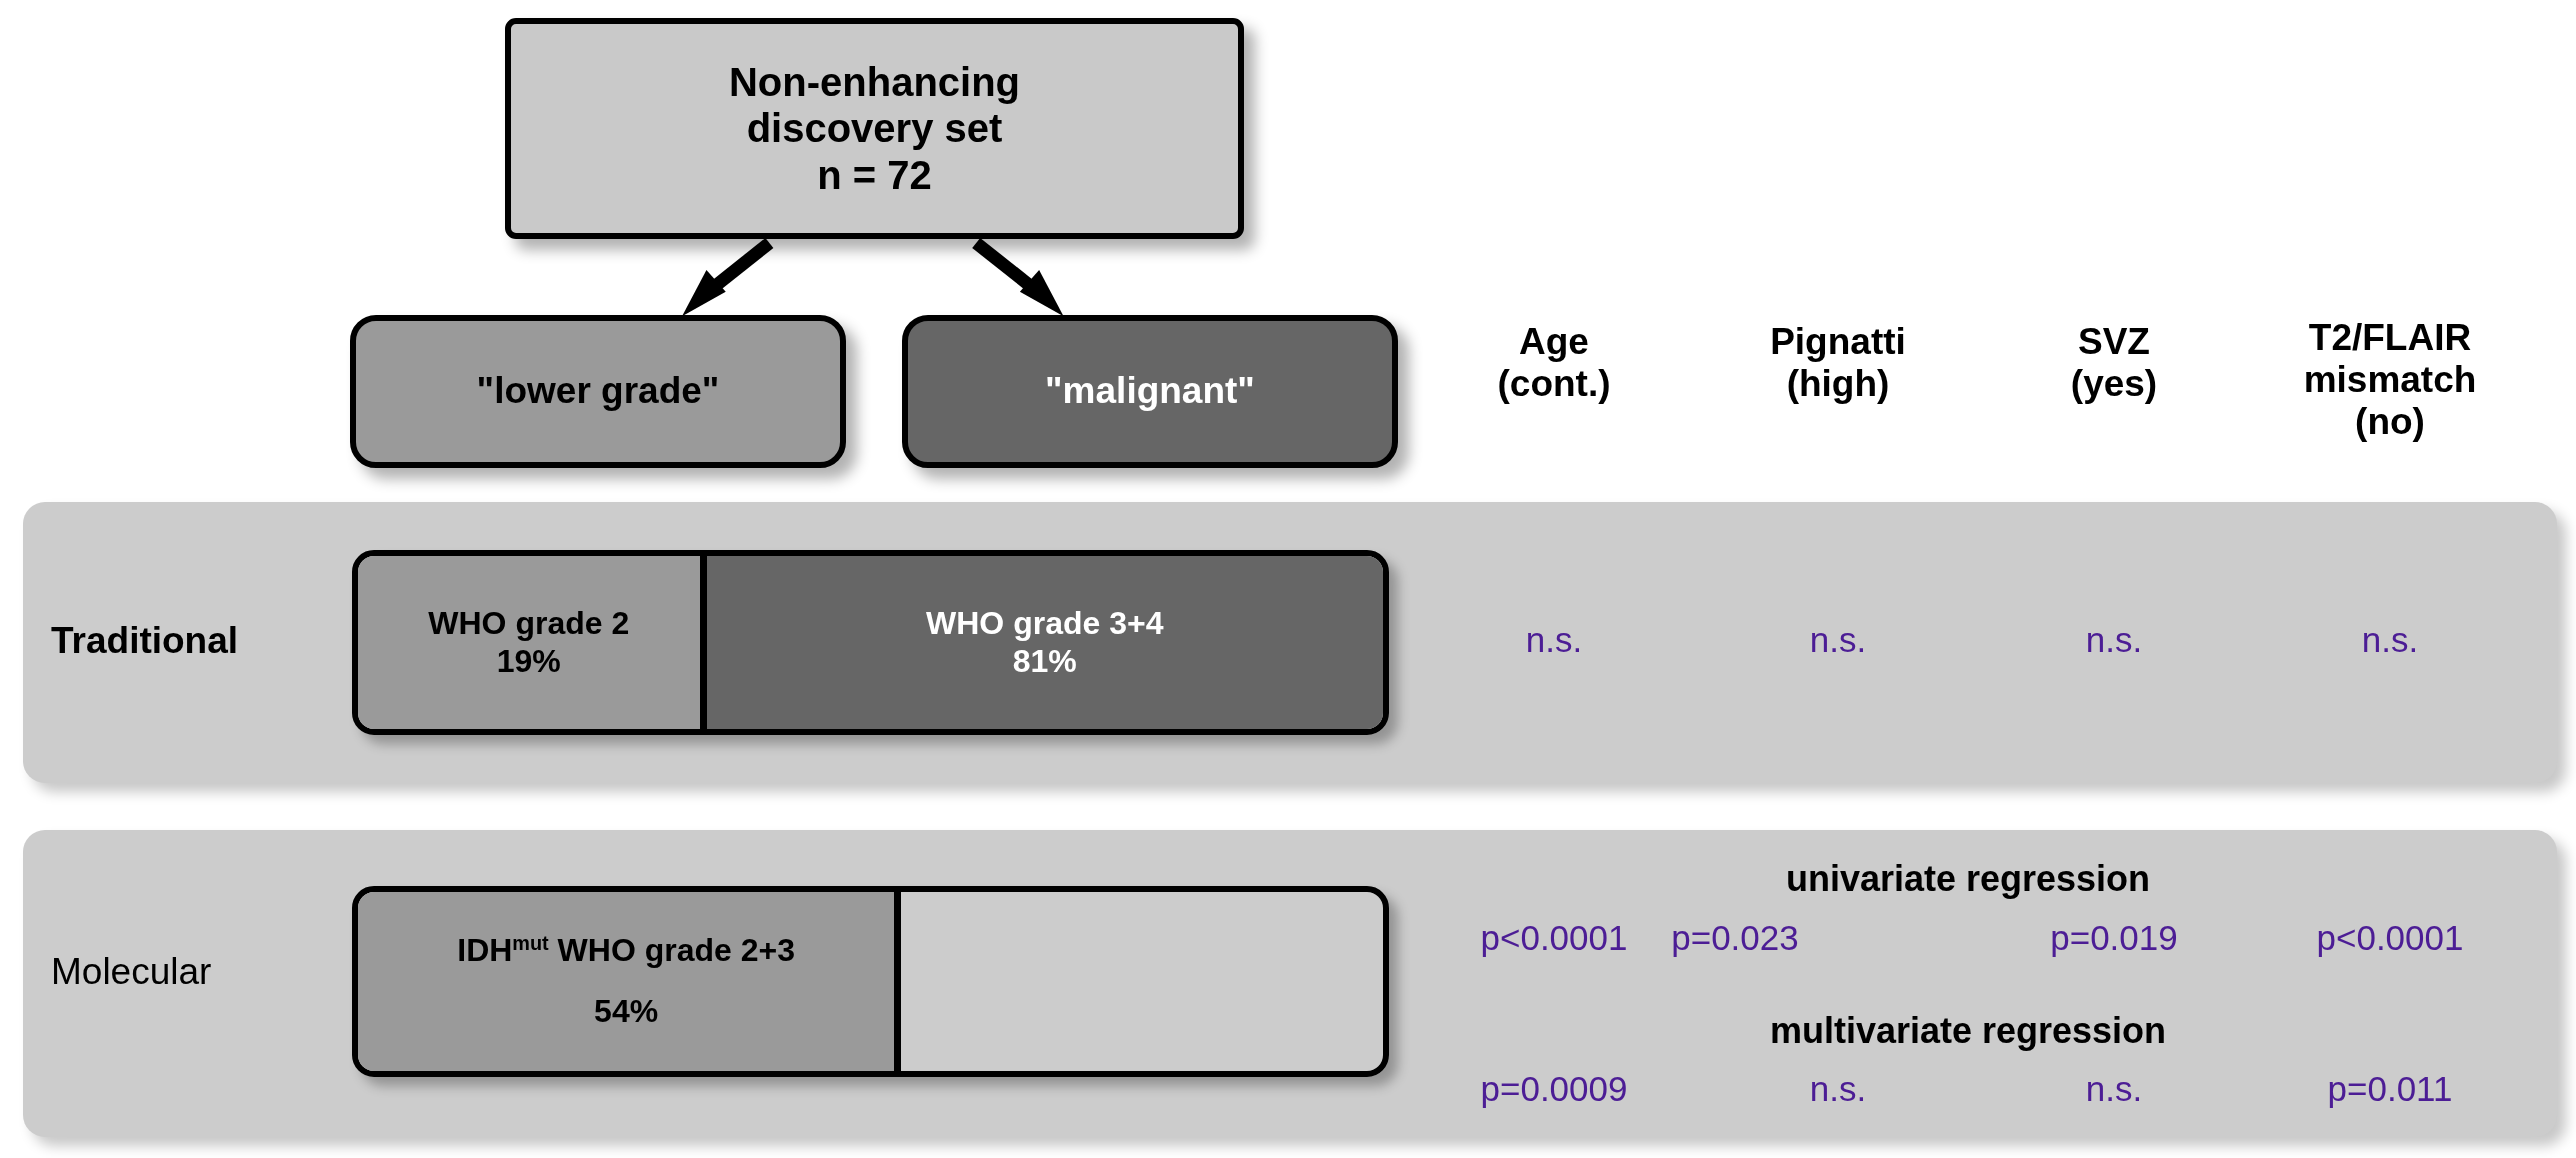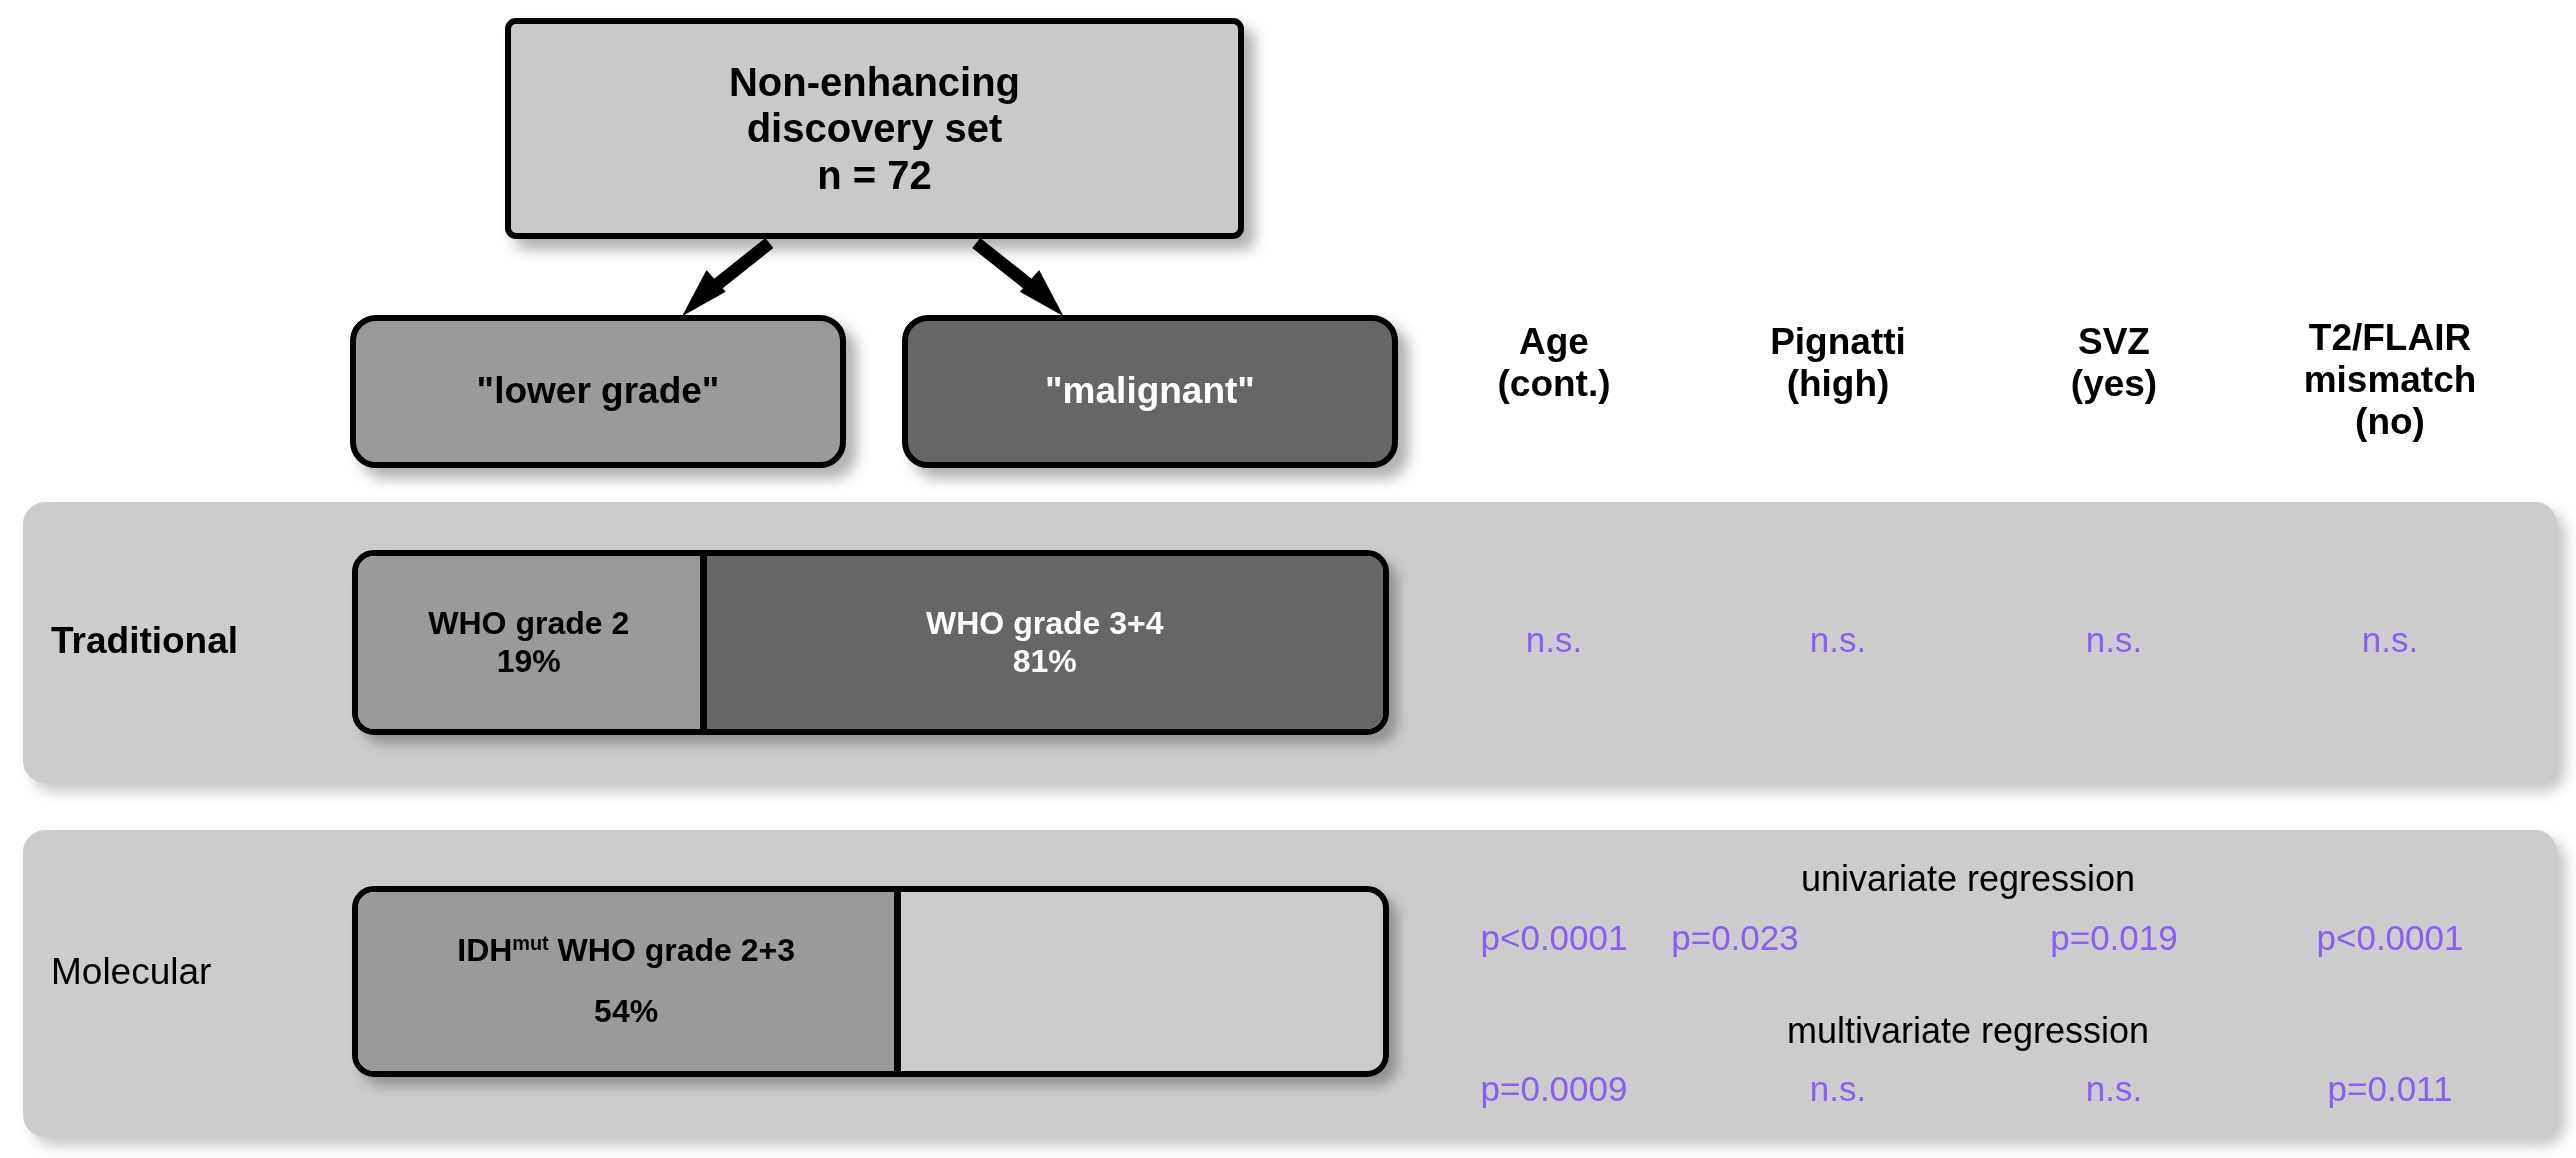--- a/index.html
+++ b/index.html
@@ -102,28 +102,28 @@
 
   .seg .ln{display:block;}
   #seg-mol-left .pct{margin-top:23px;}
   sup{font-size:0.62em;vertical-align:super;line-height:0;font-weight:bold;margin-top:43px;}
 
   
   .stat{
     position:absolute;
     transform:translateX(-50%);
     text-align:left;
-    font-size:35px;color:#8b5cf6;
+    font-size:35px;color:#4c1d95;
     white-space:nowrap;
   }
   .reg-title{
     position:absolute;
     transform:translateX(-50%);
     text-align:center;
-    font-weight:normal;font-size:36px;color:#000;
+    font-weight:bold;font-size:36px;color:#000;
     white-space:nowrap;
   }
 </style>
 </head>
 <body>
 
 <div class="node" id="node-root">
   <div class="lines">
     <span>Non-enhancing</span>
     <span>discovery set</span>

